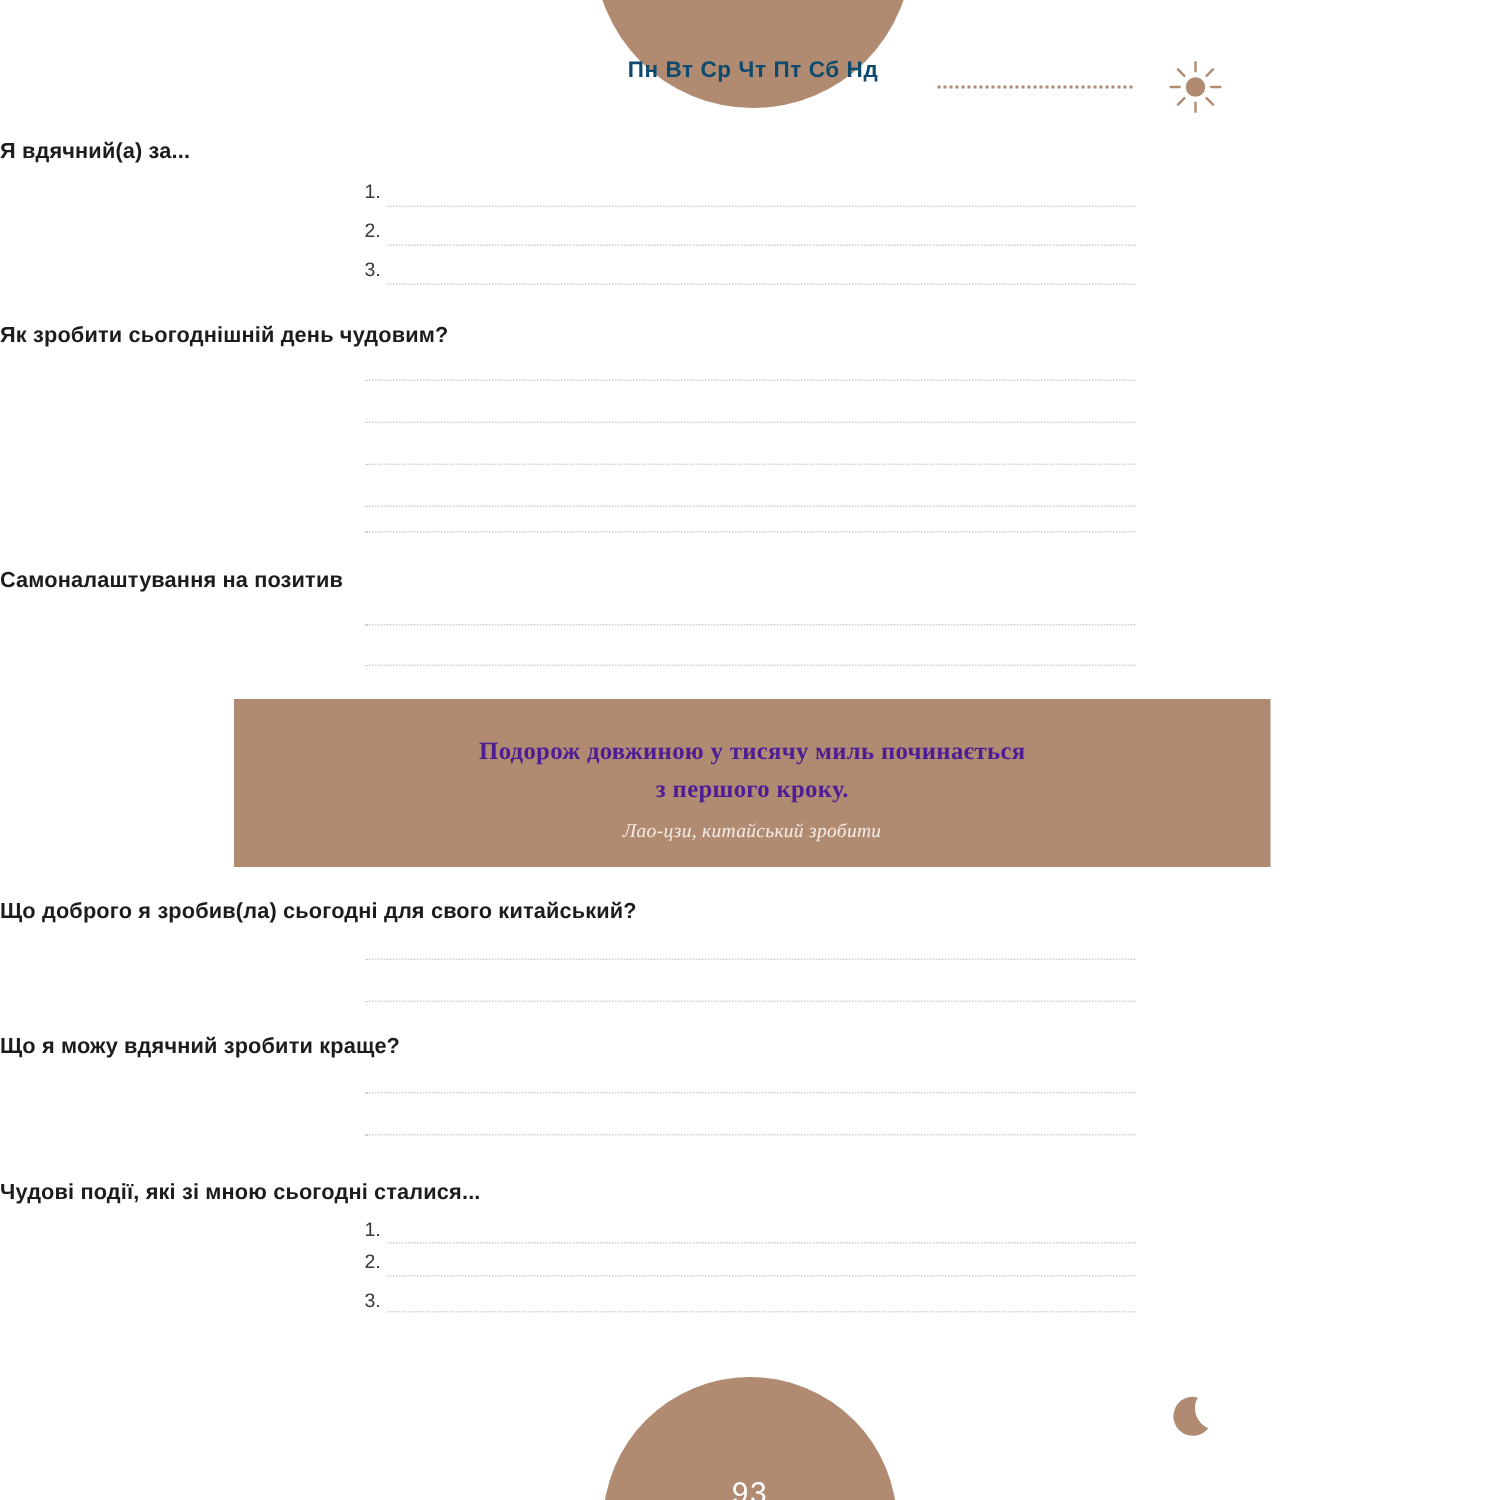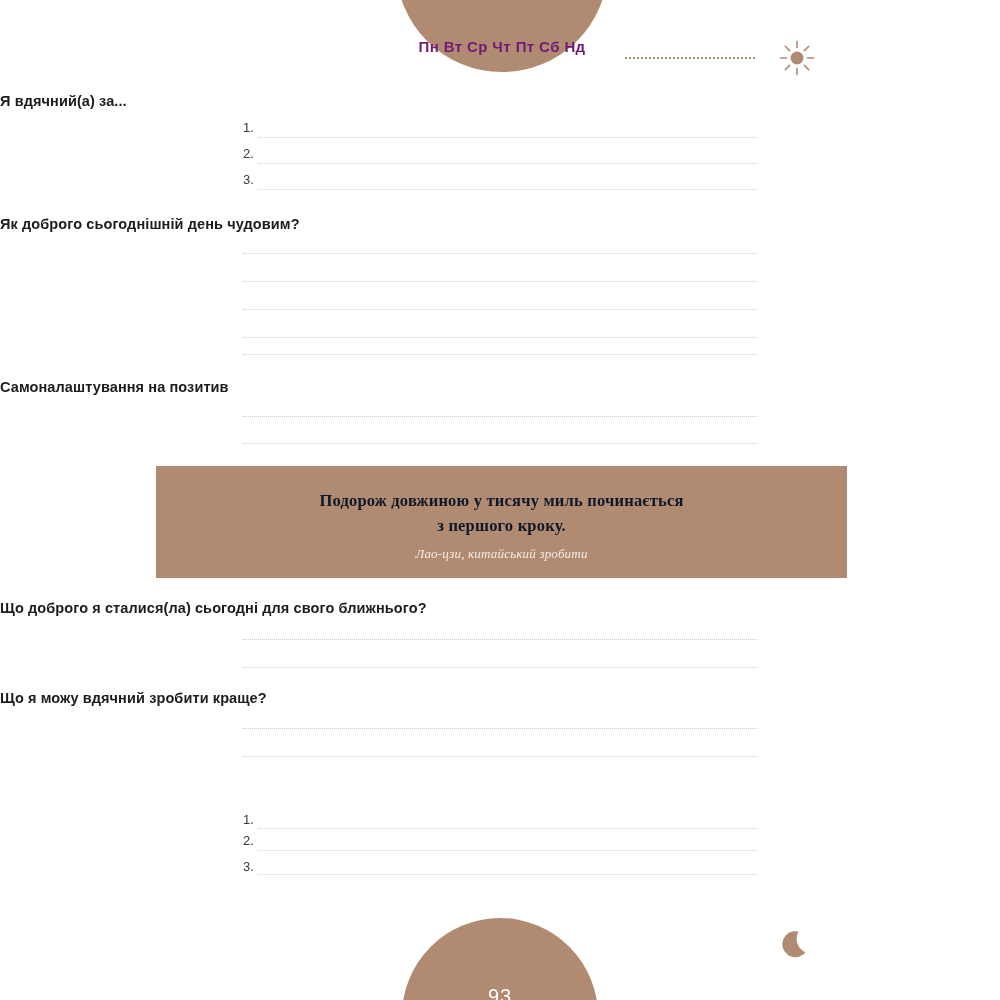--- a/index.html
+++ b/index.html
@@ -38,21 +38,21 @@
   }
   .weekdays {
     position: absolute;
     left: 0;
     top: 0;
     width: 1000px;
     text-align: center;
     font-size: 15px;
     font-weight: 700;
     letter-spacing: 0.4px;
-    color: #701a75;
+    color: #0c4a6e;
   }
   .weekdays-wrap {
     position: absolute;
     left: 396px;
     top: 38px;
     width: 212px;
     text-align: center;
   }
 
   
@@ -123,21 +123,21 @@
   .quote-text {
     position: absolute;
     left: 0;
     top: 22px;
     width: 691px;
     text-align: center;
     font-family: "Liberation Serif", serif;
     font-weight: 700;
     font-size: 16.5px;
     line-height: 25px;
-    color: #0f172a;
+    color: #4c1d95;
     letter-spacing: 0.2px;
   }
   .quote-author {
     position: absolute;
     left: 0;
     top: 80px;
     width: 691px;
     text-align: center;
     font-family: "Liberation Serif", serif;
     font-style: italic;
@@ -198,51 +198,52 @@
 
   <div class="prompt" style="top:93px;">Я вдячний(а) за...</div>
 
   <div class="num" style="top:120px;">1.</div>
   <div class="line line-num" style="top:137px;"></div>
   <div class="num" style="top:146px;">2.</div>
   <div class="line line-num" style="top:163px;"></div>
   <div class="num" style="top:172px;">3.</div>
   <div class="line line-num" style="top:189px;"></div>
 
-  <div class="prompt" style="top:216px;">Як доброго сьогоднішній день чудовим?</div>
+  <div class="prompt" style="top:216px;">Як зробити сьогоднішній день чудовим?</div>
 
   <div class="line line-full" style="top:253px;"></div>
   <div class="line line-full" style="top:281px;"></div>
   <div class="line line-full" style="top:309px;"></div>
   <div class="line line-full" style="top:337px;"></div>
   <div class="line line-full" style="top:354px;"></div>
 
   <div class="prompt" style="top:379px;">Самоналаштування на позитив</div>
 
   <div class="line line-full" style="top:416px;"></div>
   <div class="line line-full" style="top:443px;"></div>
 
   <div class="quote-banner">
     <div class="quote-text">
       <span>Подорож довжиною у тисячу миль починається</span><br>
       <span>з першого кроку.</span>
     </div>
     <div class="quote-author">Лао-цзи, китайський зробити</div>
   </div>
 
-  <div class="prompt" style="top:600px;">Що доброго я сталися(ла) сьогодні для свого ближнього?</div>
+  <div class="prompt" style="top:600px;">Що доброго я зробив(ла) сьогодні для свого китайський?</div>
 
   <div class="line line-full" style="top:639px;"></div>
   <div class="line line-full" style="top:667px;"></div>
 
   <div class="prompt" style="top:690px;">Що я можу вдячний зробити краще?</div>
 
   <div class="line line-full" style="top:728px;"></div>
   <div class="line line-full" style="top:756px;"></div>
 
+  <div class="prompt" style="top:787px;">Чудові події, які зі мною сьогодні сталися...</div>
 
   <div class="num" style="top:812px;">1.</div>
   <div class="line line-num" style="top:828px;"></div>
   <div class="num" style="top:833px;">2.</div>
   <div class="line line-num" style="top:850px;"></div>
   <div class="num" style="top:859px;">3.</div>
   <div class="line line-num" style="top:874px;"></div>
 
   <div class="footer-circle"></div>
   <div class="page-number">93</div>

